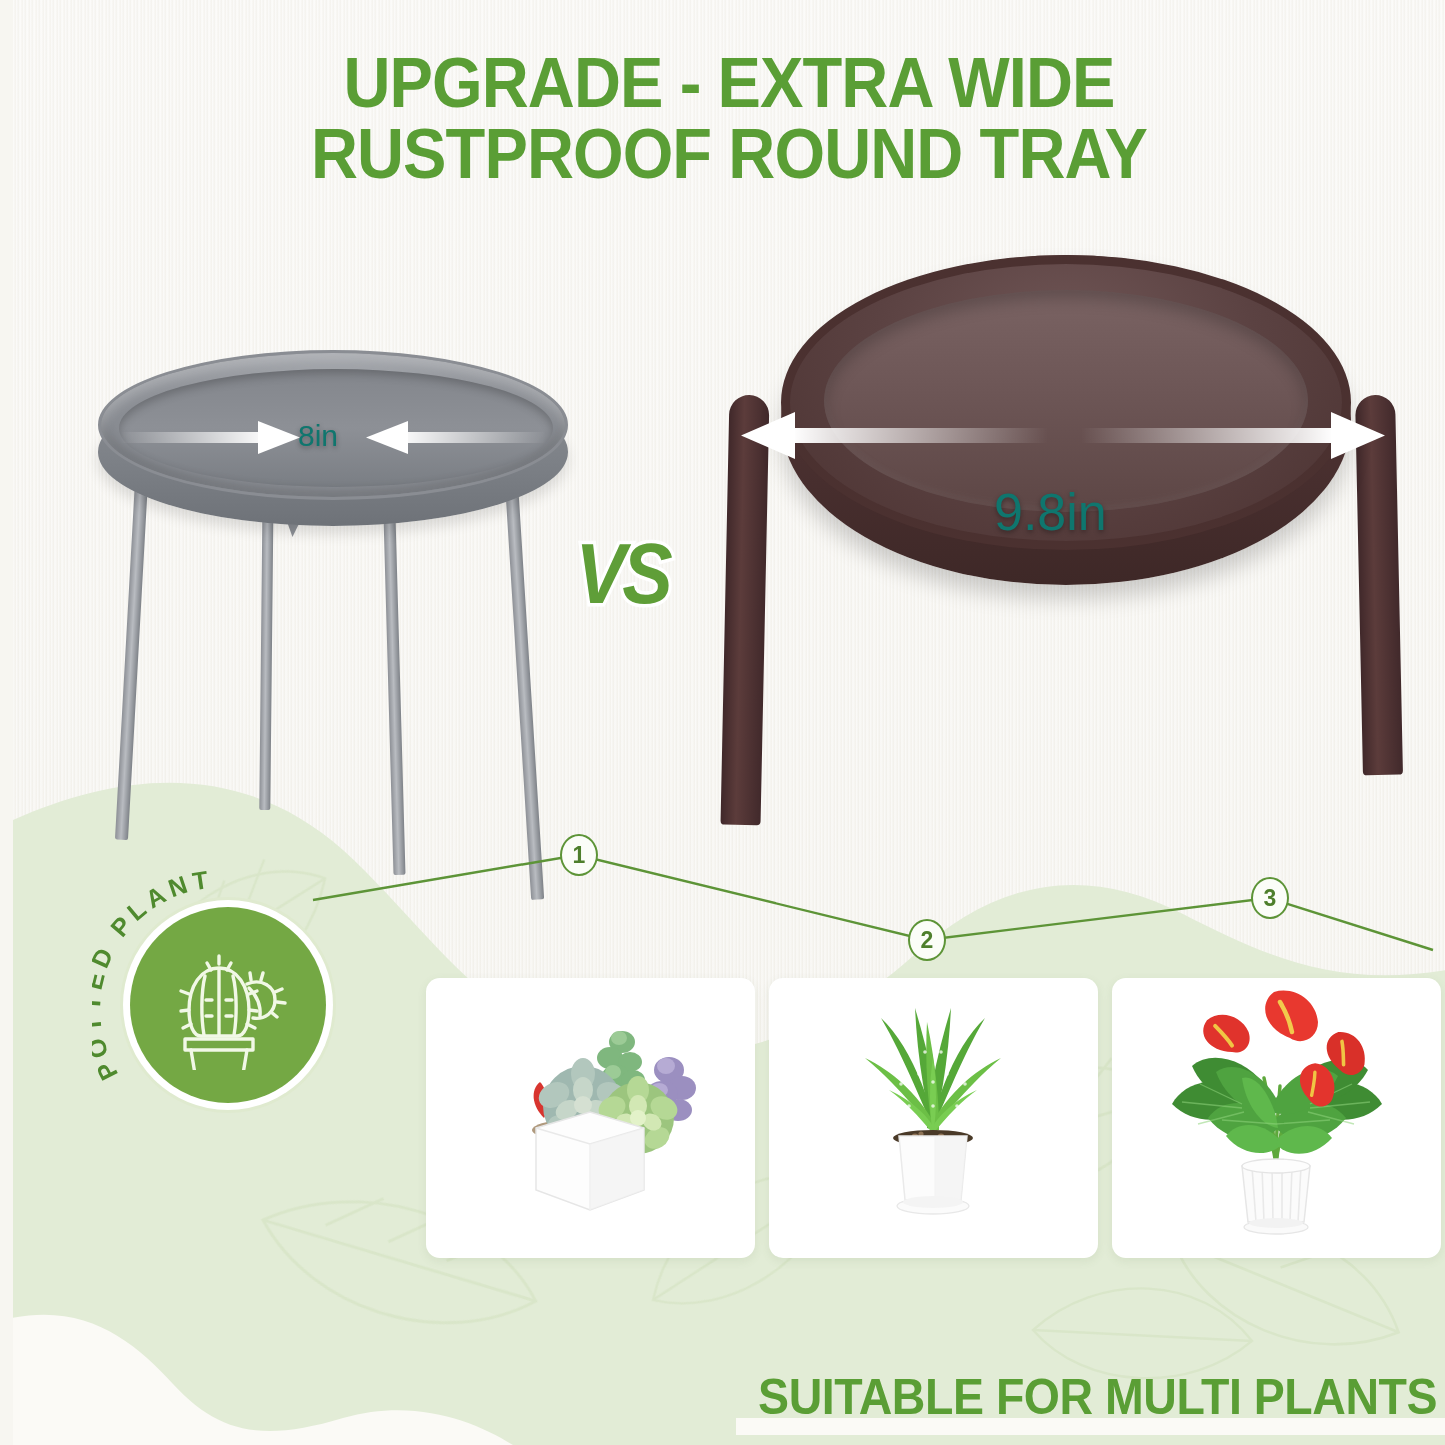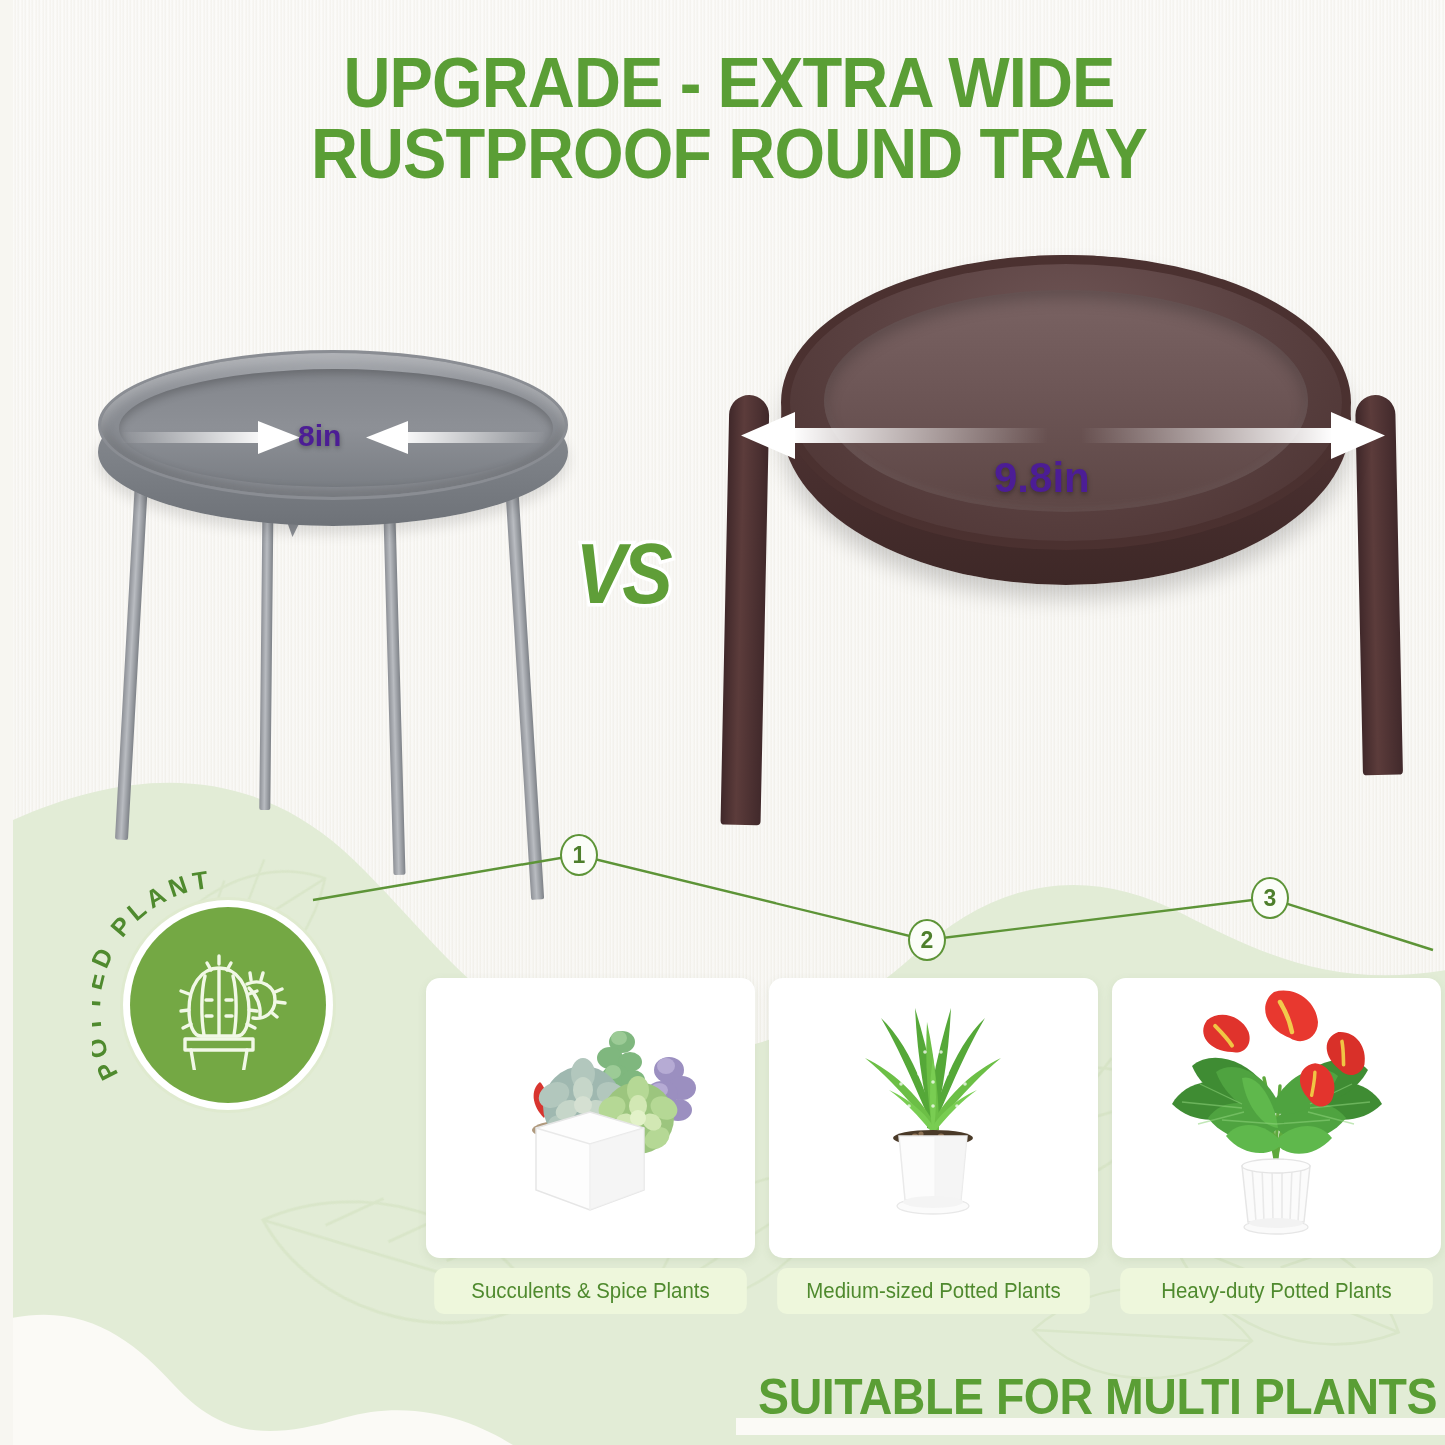--- a/index.html
+++ b/index.html
@@ -106,21 +106,21 @@
     background:radial-gradient(ellipse at 50% 26%, #6f5555 0%, #5b4242 48%, #4b3231 100%);
     border:9px solid #4b3130;
   }
   .brown-tray-inner {
     position:absolute; left:34px; top:26px; width:484px; height:222px;
     border-radius:50%;
     background:linear-gradient(180deg,#7a6363 0%,#6d5656 46%,#5d4645 100%);
     box-shadow:inset 0 8px 16px rgba(0,0,0,.22), inset 0 -4px 10px rgba(255,255,255,.06);
   }
 
-  .dim-label { position:absolute; color:#4c1d95; font-weight:bold; text-shadow:0 2px 5px rgba(0,0,0,.35); }
+  .dim-label { position:absolute; color:#0f766e; font-weight:normal; text-shadow:0 2px 5px rgba(0,0,0,.35); }
 
   
   .wave-section { position:absolute; left:0; top:700px; width:1445px; height:745px; }
 
   
   .badge-wrap { position:absolute; left:95px; top:885px; width:240px; height:240px; }
   .badge-circle {
     position:absolute; left:22px; top:22px; width:196px; height:196px;
     border-radius:50%; background:#74a844;
     box-shadow:0 0 0 7px #ffffff, 0 0 0 10px #dfeacf;
@@ -283,21 +283,21 @@
         <linearGradient id="bfadeR" x1="0" x2="1">
           <stop offset="0" stop-color="#ffffff" stop-opacity="0"></stop>
           <stop offset="1" stop-color="#ffffff" stop-opacity="1"></stop>
         </linearGradient>
       </defs>
       <rect x="70" y="33" width="255" height="15" fill="url(#bfadeL)"></rect>
       <polygon points="72,17 18,40.5 72,64" fill="#ffffff"></polygon>
       <rect x="358" y="33" width="252" height="15" fill="url(#bfadeR)"></rect>
       <polygon points="608,17 662,40.5 608,64" fill="#ffffff"></polygon>
     </svg>
-    <div class="dim-label" style="left:281px;top:199px;font-size:42px">9.8in</div>
+    <div class="dim-label" style="left:281px;top:227px;font-size:52px">9.8in</div>
   </div>
 
   <div class="vs">VS</div>
 
   <div class="connector">
     <svg width="1445" height="400" viewBox="0 0 1445 400">
       <polyline points="300,200 565,155 913,240 1256,198 1420,250" fill="none" stroke="#5d9437" stroke-width="2.4"></polyline>
     </svg>
     <div class="node" style="left:547px;top:834px;margin-top:-700px">1</div>
     <div class="node" style="left:895px;top:919px;margin-top:-700px">2</div>
@@ -539,22 +539,17 @@
           <path d="M180,189 L178,244"></path>
             <path d="M189,189 L186,244"></path>
         </g>
         <ellipse cx="164" cy="188" rx="34" ry="7" fill="#fdfdfd" stroke="#e4e4e4" stroke-width="1.3"></ellipse>
         <ellipse cx="164" cy="249" rx="32" ry="7" fill="#fafafa" stroke="#e6e6e6" stroke-width="1.3"></ellipse>
         <ellipse cx="164" cy="245" rx="27" ry="5" fill="#f2f2f2"></ellipse>
       </svg>
     </div>
   </div>
 
-  <div class="captions">
-    <div class="caption c1">Succulents &amp; Spice Plants</div>
-    <div class="caption c2">Medium-sized Potted Plants</div>
-    <div class="caption c3">Heavy-duty Potted Plants</div>
-  </div>
 
   <div class="bottom-bar"></div>
   <div class="bottom-headline">SUITABLE FOR MULTI PLANTS</div>
 
 </div>
 
 </body></html>

